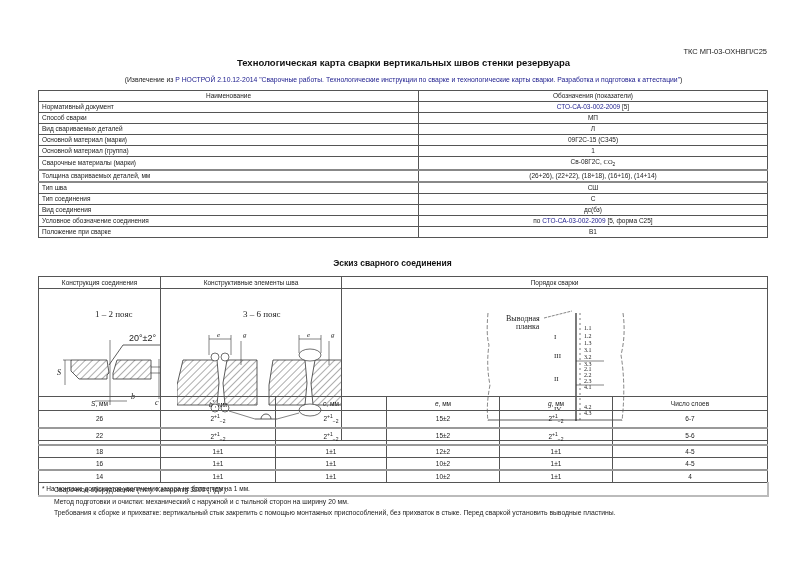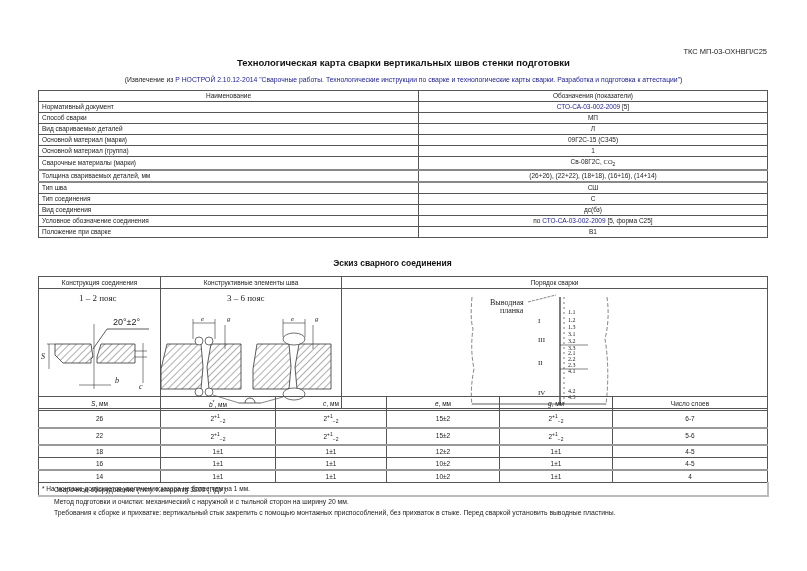--- a/index.html
+++ b/index.html
@@ -9,35 +9,35 @@
   .doc-subtitle{position:absolute;left:0;width:807px;top:76px;text-align:center;font-size:6.8px;color:#222;}
   .link{color:#1a1a8c;}
   table{border-collapse:collapse;table-layout:fixed;}
   td,th{border:1px solid #555;font-size:6.5px;font-weight:normal;padding:0 3px;line-height:10px;height:10px;white-space:nowrap;overflow:hidden;}
   .params{position:absolute;left:38px;top:90px;width:729px;}
   .params td.c{text-align:center;}
   .params tr.thick td{border-top:2px solid #888;}
   .sketch-title{position:absolute;left:0;width:785px;top:258px;text-align:center;font-weight:bold;font-size:8.5px;color:#111;}
   .sketch{position:absolute;left:38px;top:276px;width:729px;}
   .sketch th{text-align:center;height:11px;}
-  .sketch td.draw{height:116px;padding:0;vertical-align:top;position:relative;margin-left:19px;}
+  .sketch td.draw{height:116px;padding:16px;vertical-align:top;position:relative;margin-left:19px;}
   .dims{position:absolute;left:38px;top:396px;width:729px;}
   .dims td{text-align:center;height:11px;}
   .dims tr.thick td{border-top:2px solid #999;}
   .dims td.foot{text-align:left;}
   .notes{position:absolute;left:54px;top:484px;font-size:6.8px;line-height:11.5px;color:#222;}
   sub{font-size:5px;}
   sup{font-size:5px;}
   svg text{font-family:"Liberation Serif",serif;}
 </style>
 </head>
 <body>
 
 <div class="doc-code">ТКС МП-03-ОХНВП/С25</div>
-<div class="doc-title">Технологическая карта сварки вертикальных швов стенки подготовки</div>
+<div class="doc-title">Технологическая карта сварки вертикальных швов стенки резервуара</div>
 <div class="doc-subtitle"><span>(Извлечение из </span><span class="link">Р НОСТРОЙ 2.10.12-2014 "Сварочные работы. Технологические инструкции по сварке и технологические карты сварки. Разработка и подготовка к аттестации"</span><span>)</span></div>
 
 <table class="params">
   <colgroup>
       <col style="width:380px">
       <col style="width:349px">
     </colgroup>
   <tbody>
       <tr>
     <td class="c">Наименование</td>

